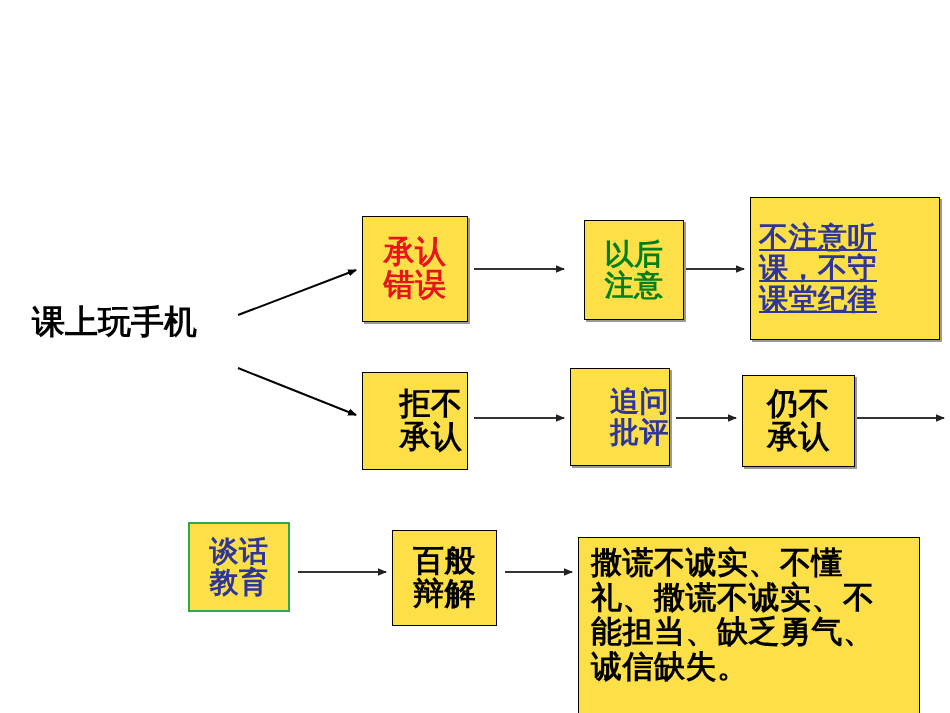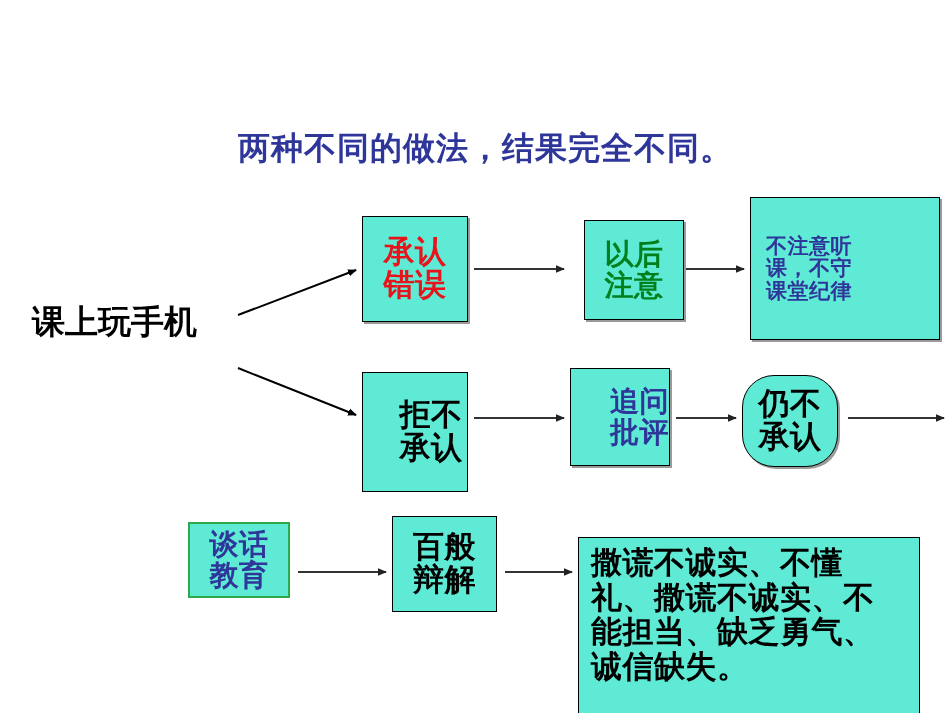--- a/index.html
+++ b/index.html
@@ -49,21 +49,21 @@
     white-space: nowrap;
   }
 
   
   .node {
     box-sizing: border-box;
     display: flex;
     flex-direction: column;
     align-items: center;
     justify-content: center;
-    background: #5eead4;
+    background: #fde047;
     border: 1px solid #000000;
     font-weight: bold;
     line-height: 1.06;
     text-align: center;
     letter-spacing: 0.5px;
   }
   .node .ln { display: block; white-space: nowrap; }
 
   .shadowed {
     box-shadow: 2px 2px 0 0 #9a9a9a;
@@ -73,44 +73,45 @@
   #node-admit-mistake {
     left: 362px; top: 216px; width: 106px; height: 106px;
     font-size: 31px; color: #e8141c;
   }
   #node-pay-attention {
     left: 584px; top: 220px; width: 100px; height: 100px;
     font-size: 29px; color: #00801c;
   }
   #node-inattentive {
     left: 750px; top: 197px; width: 190px; height: 143px;
-    font-size: 21px; color: #2f3699;
+    font-size: 29px; color: #2f3699;
     align-items: flex-start;
-    padding-left: 15px;
+    padding-left: 8px;
     text-align: left;
+    text-decoration: underline;
   }
   #node-refuse-admit {
-    left: 362px; top: 372px; width: 106px; height: 120px;
+    left: 362px; top: 372px; width: 106px; height: 98px;
     font-size: 31px; color: #000000; padding-left: 32px;
   }
   #node-press-criticize {
     left: 570px; top: 368px; width: 100px; height: 98px;
     font-size: 29px; color: #2f3699; align-items: flex-end;
   }
   #node-still-deny {
-    left: 742px; top: 375px; width: 96px; height: 92px;
-    font-size: 31px; color: #000000; border-radius: 32px;
+    left: 742px; top: 375px; width: 113px; height: 92px;
+    font-size: 31px; color: #000000;
   }
   #node-talk-education {
-    left: 188px; top: 522px; width: 102px; height: 76px;
+    left: 188px; top: 522px; width: 102px; height: 90px;
     font-size: 29px; color: #2f3699;
     border: 2px solid #2eaa4e;
   }
   #node-excuses {
-    left: 392px; top: 516px; width: 105px; height: 96px;
+    left: 392px; top: 530px; width: 105px; height: 96px;
     font-size: 31px; color: #000000;
   }
   #node-consequences {
     left: 578px; top: 495px; width: 342px; height: 188px;
     font-size: 31px; color: #000000;
     align-items: flex-start;
     justify-content: flex-start;
     padding: 8px 0 0 12px;
     text-align: left;
     line-height: 1.12;
@@ -124,21 +125,20 @@
     width: 950px; height: 713px;
     pointer-events: none;
   }
 </style>
 </head>
 <body>
 
 <div id="slide">
 
 
-  <div class="abs slide-subtitle">两种不同的做法，结果完全不同。</div>
 
   <svg id="wires" viewBox="0 0 950 713" xmlns="http://www.w3.org/2000/svg">
     <defs>
       <marker id="ah-black" markerWidth="9" markerHeight="9" refX="8" refY="4.5" orient="auto" markerUnits="userSpaceOnUse">
         <path d="M0,0.8 L9,4.5 L0,8.2 z" fill="#000000"></path>
       </marker>
       <marker id="ah-gray" markerWidth="9" markerHeight="9" refX="8" refY="4.5" orient="auto" markerUnits="userSpaceOnUse">
         <path d="M0,0.8 L9,4.5 L0,8.2 z" fill="#222222"></path>
       </marker>
     </defs>

